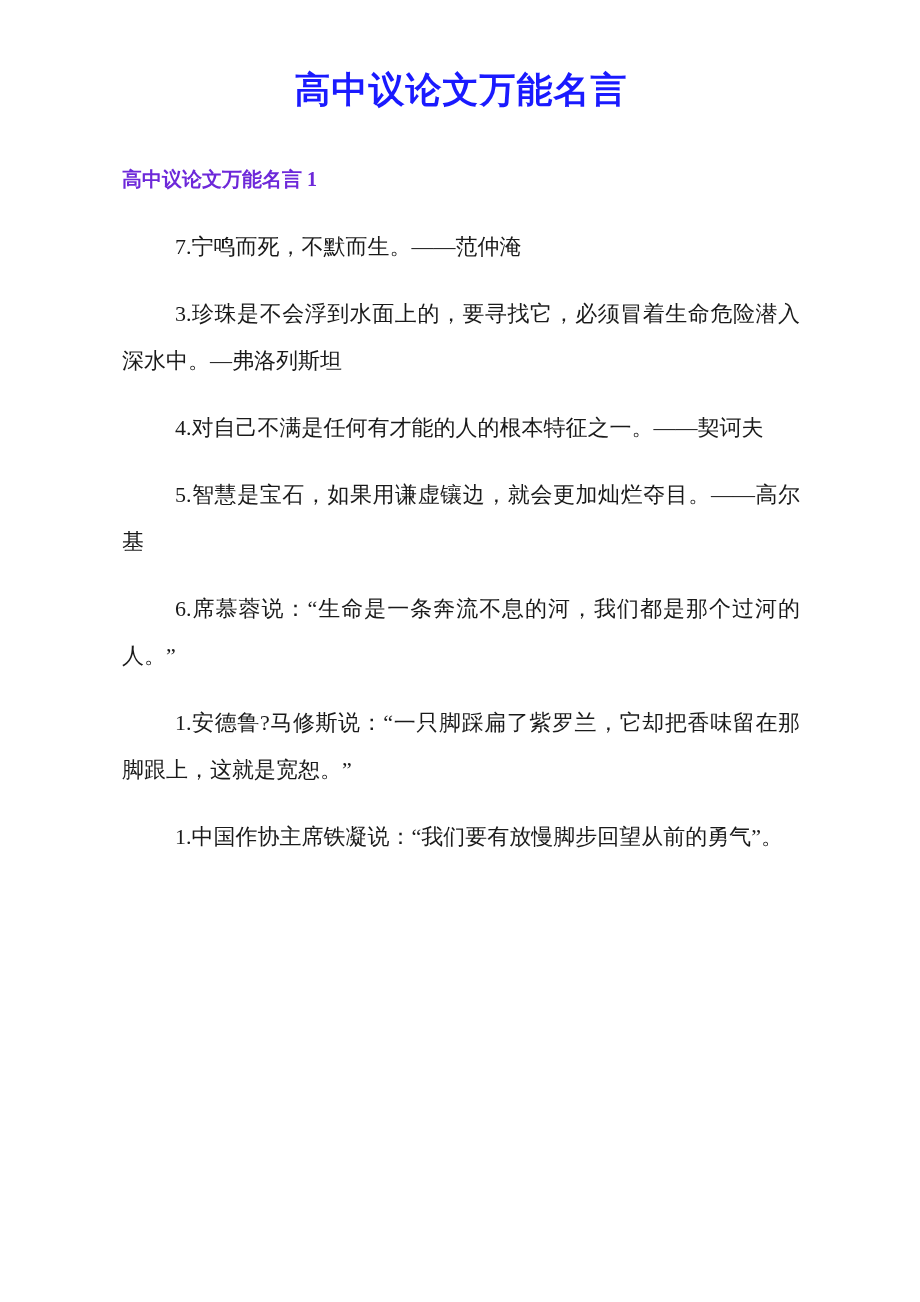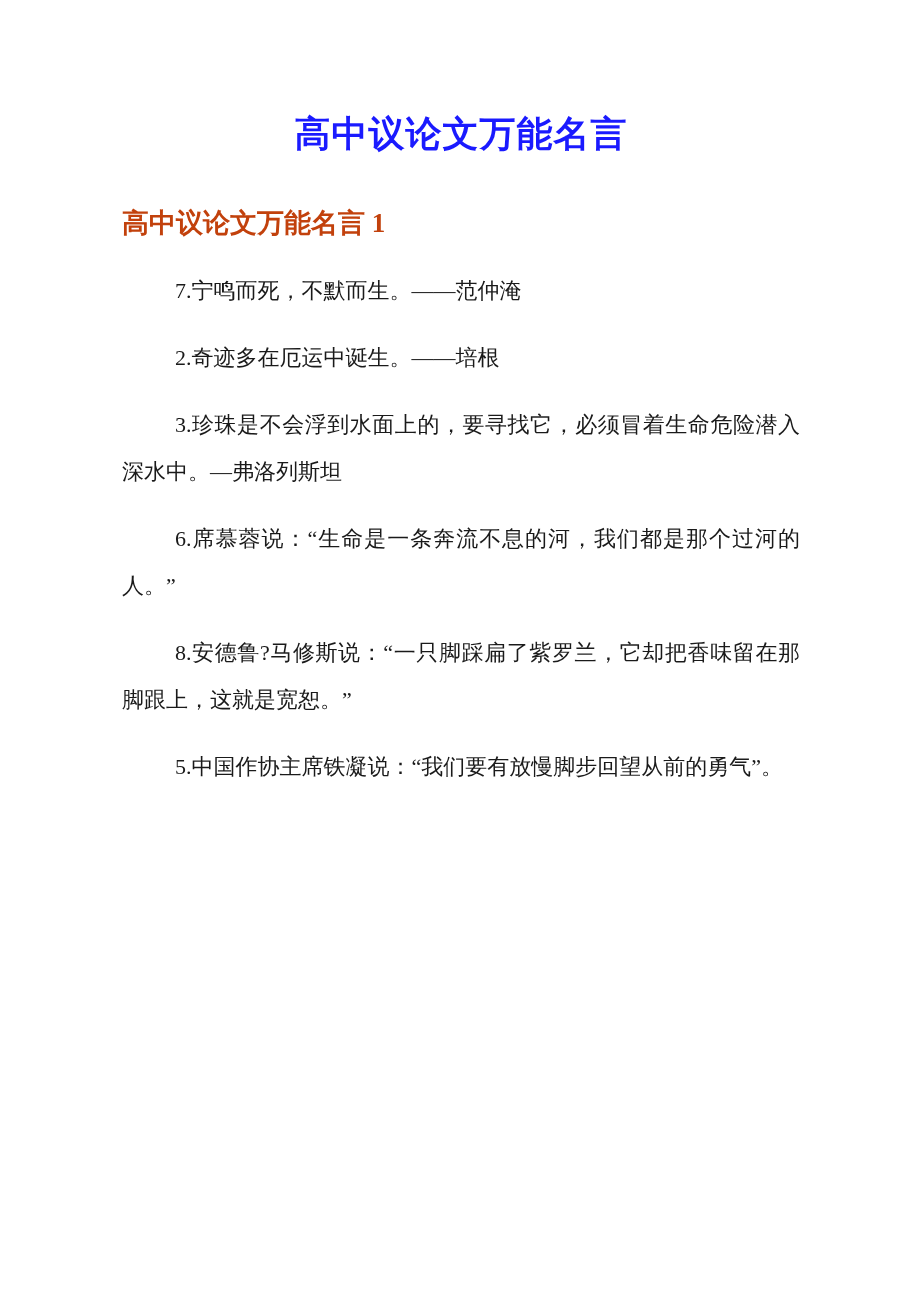--- a/index.html
+++ b/index.html
@@ -11,55 +11,56 @@
     width: 920px;
     height: 1302px;
     overflow: hidden;
     font-family: "Liberation Serif", "DejaVu Serif", serif;
     color: #1a1a1a;
   }
   .page {
     box-sizing: border-box;
     width: 920px;
     height: 1302px;
-    padding: 104px 120px 0 122px;
+    padding: 60px 120px 0 122px;
     background: #ffffff;
   }
   .doc-title {
     margin: 0 0 36px 0;
     text-align: center;
     font-size: 36px;
     line-height: 60px;
     font-weight: bold;
     color: #1a1aff;
     letter-spacing: 1px;
   }
   .section-heading {
     margin: 0 0 20px 0;
-    font-size: 27px;
+    font-size: 20px;
     line-height: 47px;
     font-weight: bold;
-    color: #c2410c;
+    color: #6d28d9;
   }
   .quote {
     margin: 0 0 20px 0;
     font-size: 22px;
     line-height: 47px;
     text-indent: 53px;
     text-align: justify;
     color: #1a1a1a;
   }
 </style>
 </head>
 <body>
 
 <div class="page">
   <h1 class="doc-title">高中议论文万能名言</h1>
 
   <h2 class="section-heading">高中议论文万能名言 1</h2>
 
   <p class="quote">7.宁鸣而死，不默而生。——范仲淹</p>
-  <p class="quote">2.奇迹多在厄运中诞生。——培根</p>
   <p class="quote">3.珍珠是不会浮到水面上的，要寻找它，必须冒着生命危险潜入深水中。—弗洛列斯坦</p>
+  <p class="quote">4.对自己不满是任何有才能的人的根本特征之一。——契诃夫</p>
+  <p class="quote">5.智慧是宝石，如果用谦虚镶边，就会更加灿烂夺目。——高尔基</p>
   <p class="quote">6.席慕蓉说：“生命是一条奔流不息的河，我们都是那个过河的人。”</p>
-  <p class="quote">8.安德鲁?马修斯说：“一只脚踩扁了紫罗兰，它却把香味留在那脚跟上，这就是宽恕。”</p>
-  <p class="quote">5.中国作协主席铁凝说：“我们要有放慢脚步回望从前的勇气”。</p>
+  <p class="quote">1.安德鲁?马修斯说：“一只脚踩扁了紫罗兰，它却把香味留在那脚跟上，这就是宽恕。”</p>
+  <p class="quote">1.中国作协主席铁凝说：“我们要有放慢脚步回望从前的勇气”。</p>
 </div>
 
 </body></html>

